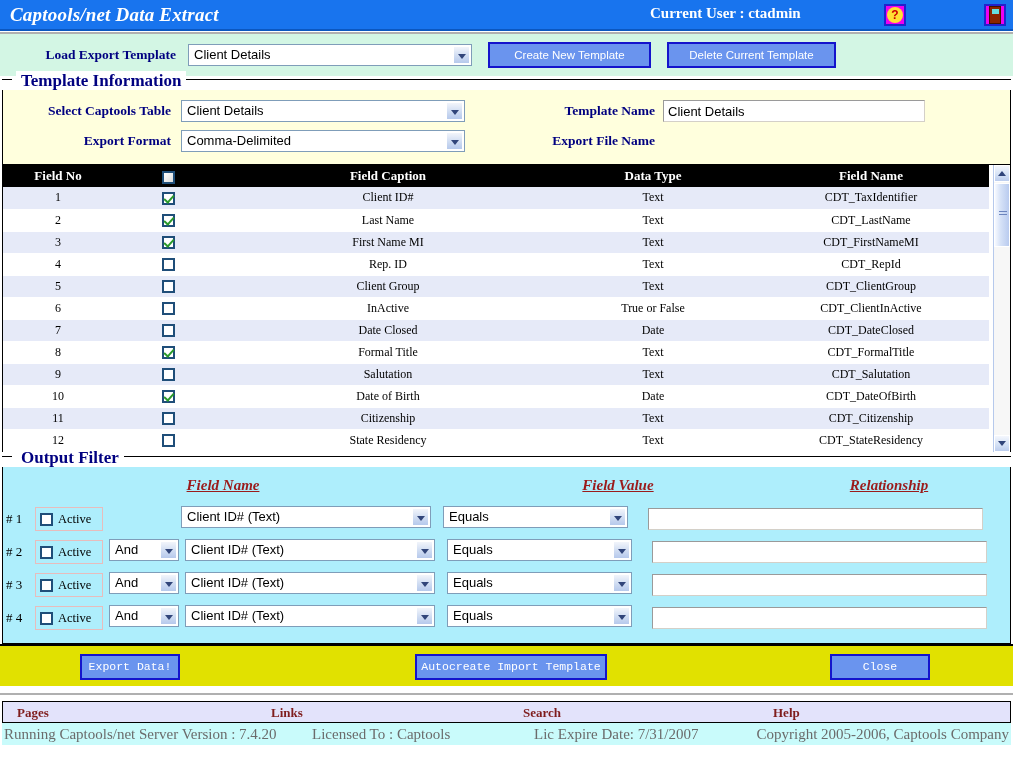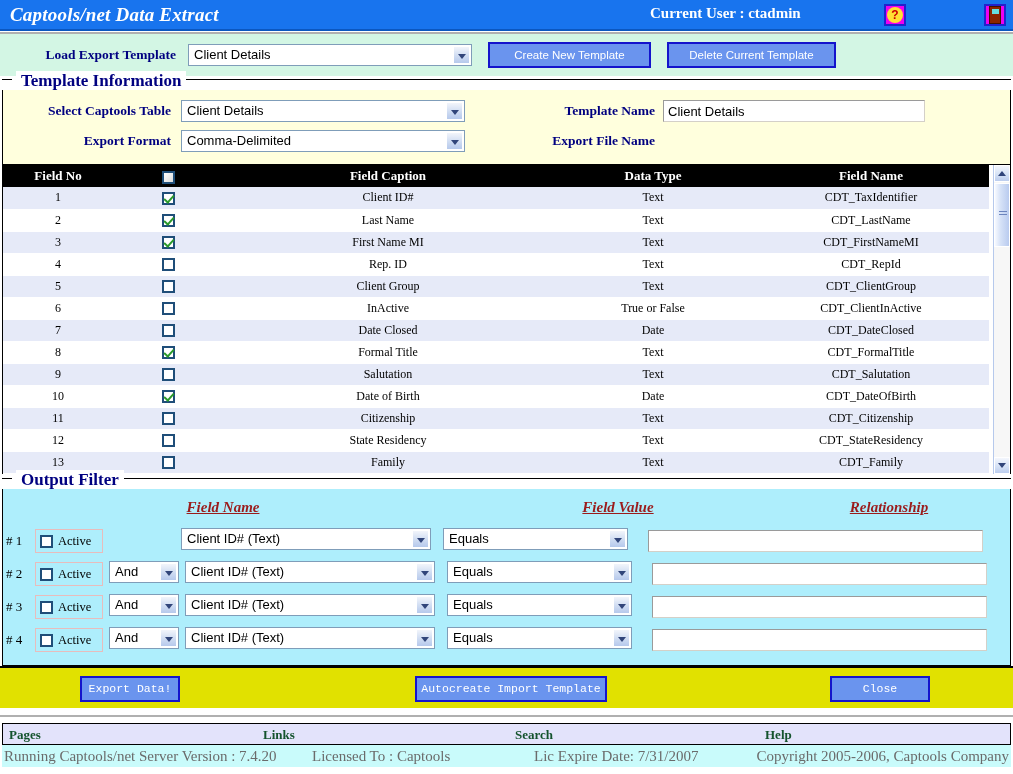--- a/index.html
+++ b/index.html
@@ -305,25 +305,26 @@
   
   .nav {
     background: #e3e3fb;
     border: 1px solid #000;
     height: 22px;
     margin: 0 2px;
     position: relative;
   }
   .nav a {
     position: absolute; top: 3px;
-    color: #14532d;
+    color: #7f1d1d;
     font-weight: bold;
     font-size: 13px;
     text-decoration: none;
     cursor: pointer;
+    margin-left: 8px;
   }
   .foot {
     background: #c9fbfb;
     height: 22px;
     margin: 0 2px;
     position: relative;
   }
   .foot span {
     position: absolute; top: 3px;
     color: #6b6b6b;
@@ -471,27 +472,20 @@
           <td class="c-cap">Citizenship</td>
           <td class="c-typ">Text</td>
           <td class="c-fn">CDT_Citizenship</td>
         </tr>
         <tr class="norm">
           <td class="c-no">12</td>
           <td class="c-chk"><span class="cb"></span></td>
           <td class="c-cap">State Residency</td>
           <td class="c-typ">Text</td>
           <td class="c-fn">CDT_StateResidency</td>
-        </tr>
-        <tr class="alt">
-          <td class="c-no">13</td>
-          <td class="c-chk"><span class="cb"></span></td>
-          <td class="c-cap">Family</td>
-          <td class="c-typ">Text</td>
-          <td class="c-fn">CDT_Family</td>
         </tr>
       </tbody>
   </table>
   <div class="sbar">
     <div class="sbtn up"></div>
     <div class="sthumb"></div>
     <div class="sbtn dn"></div>
   </div>
 </div>
 

